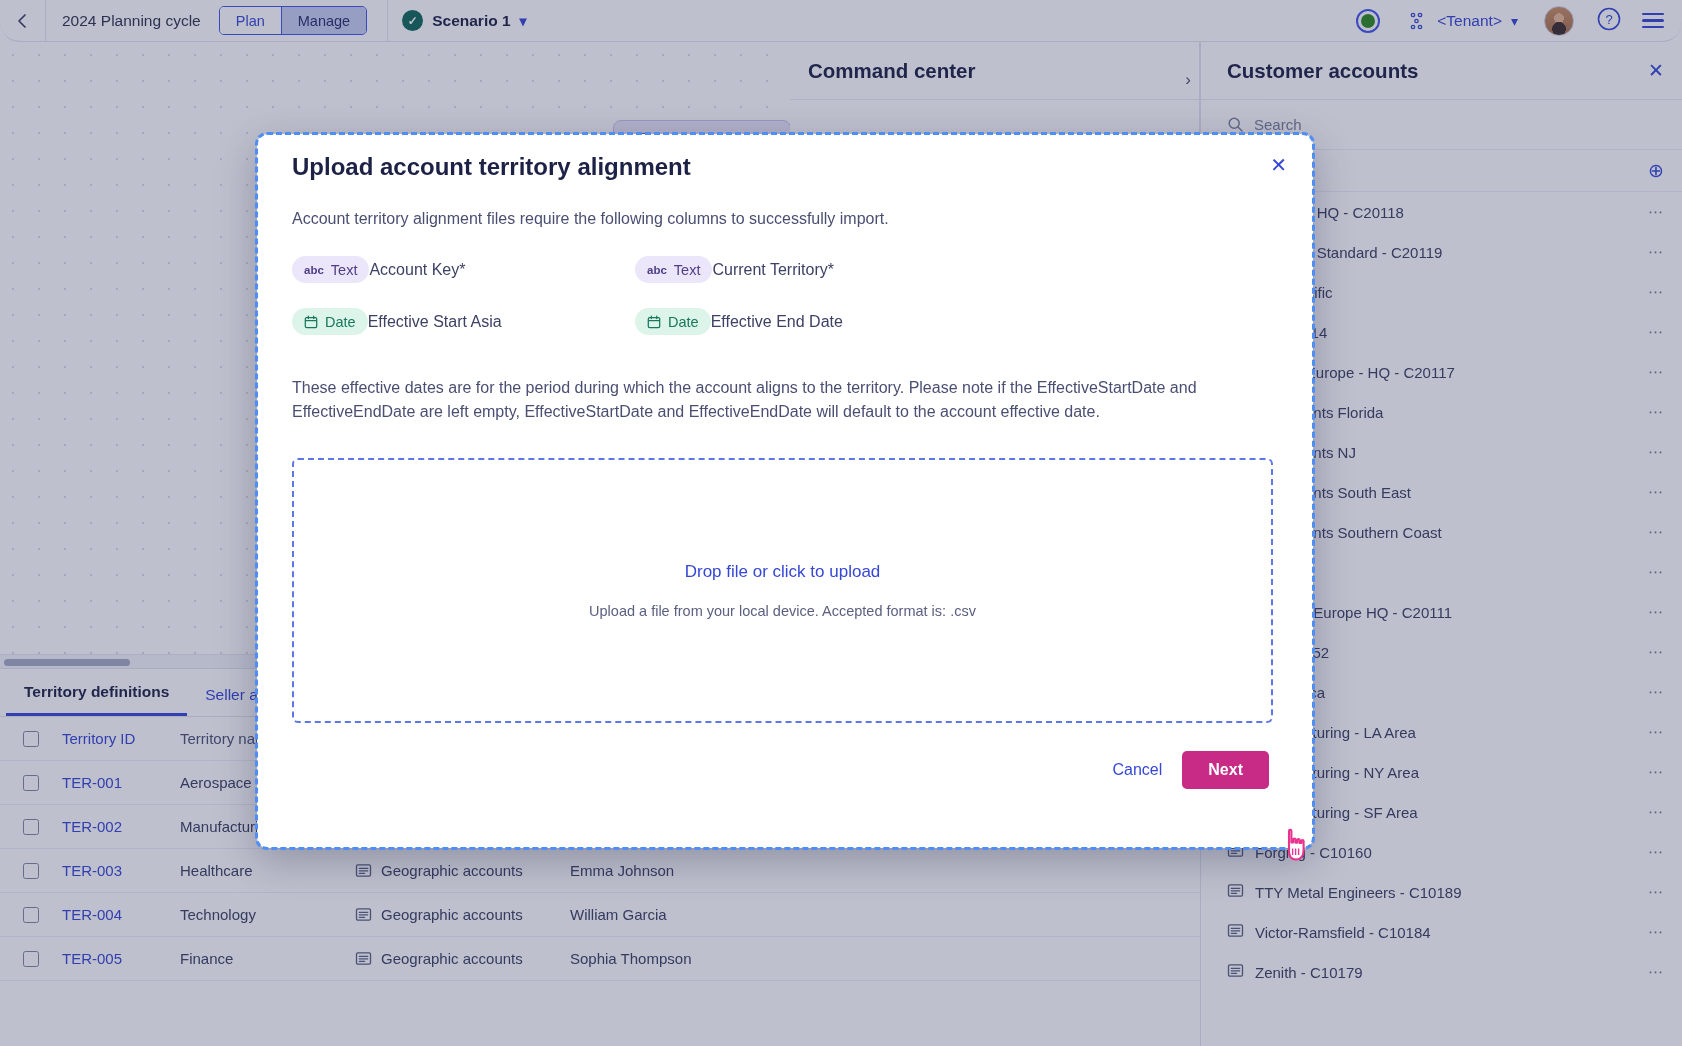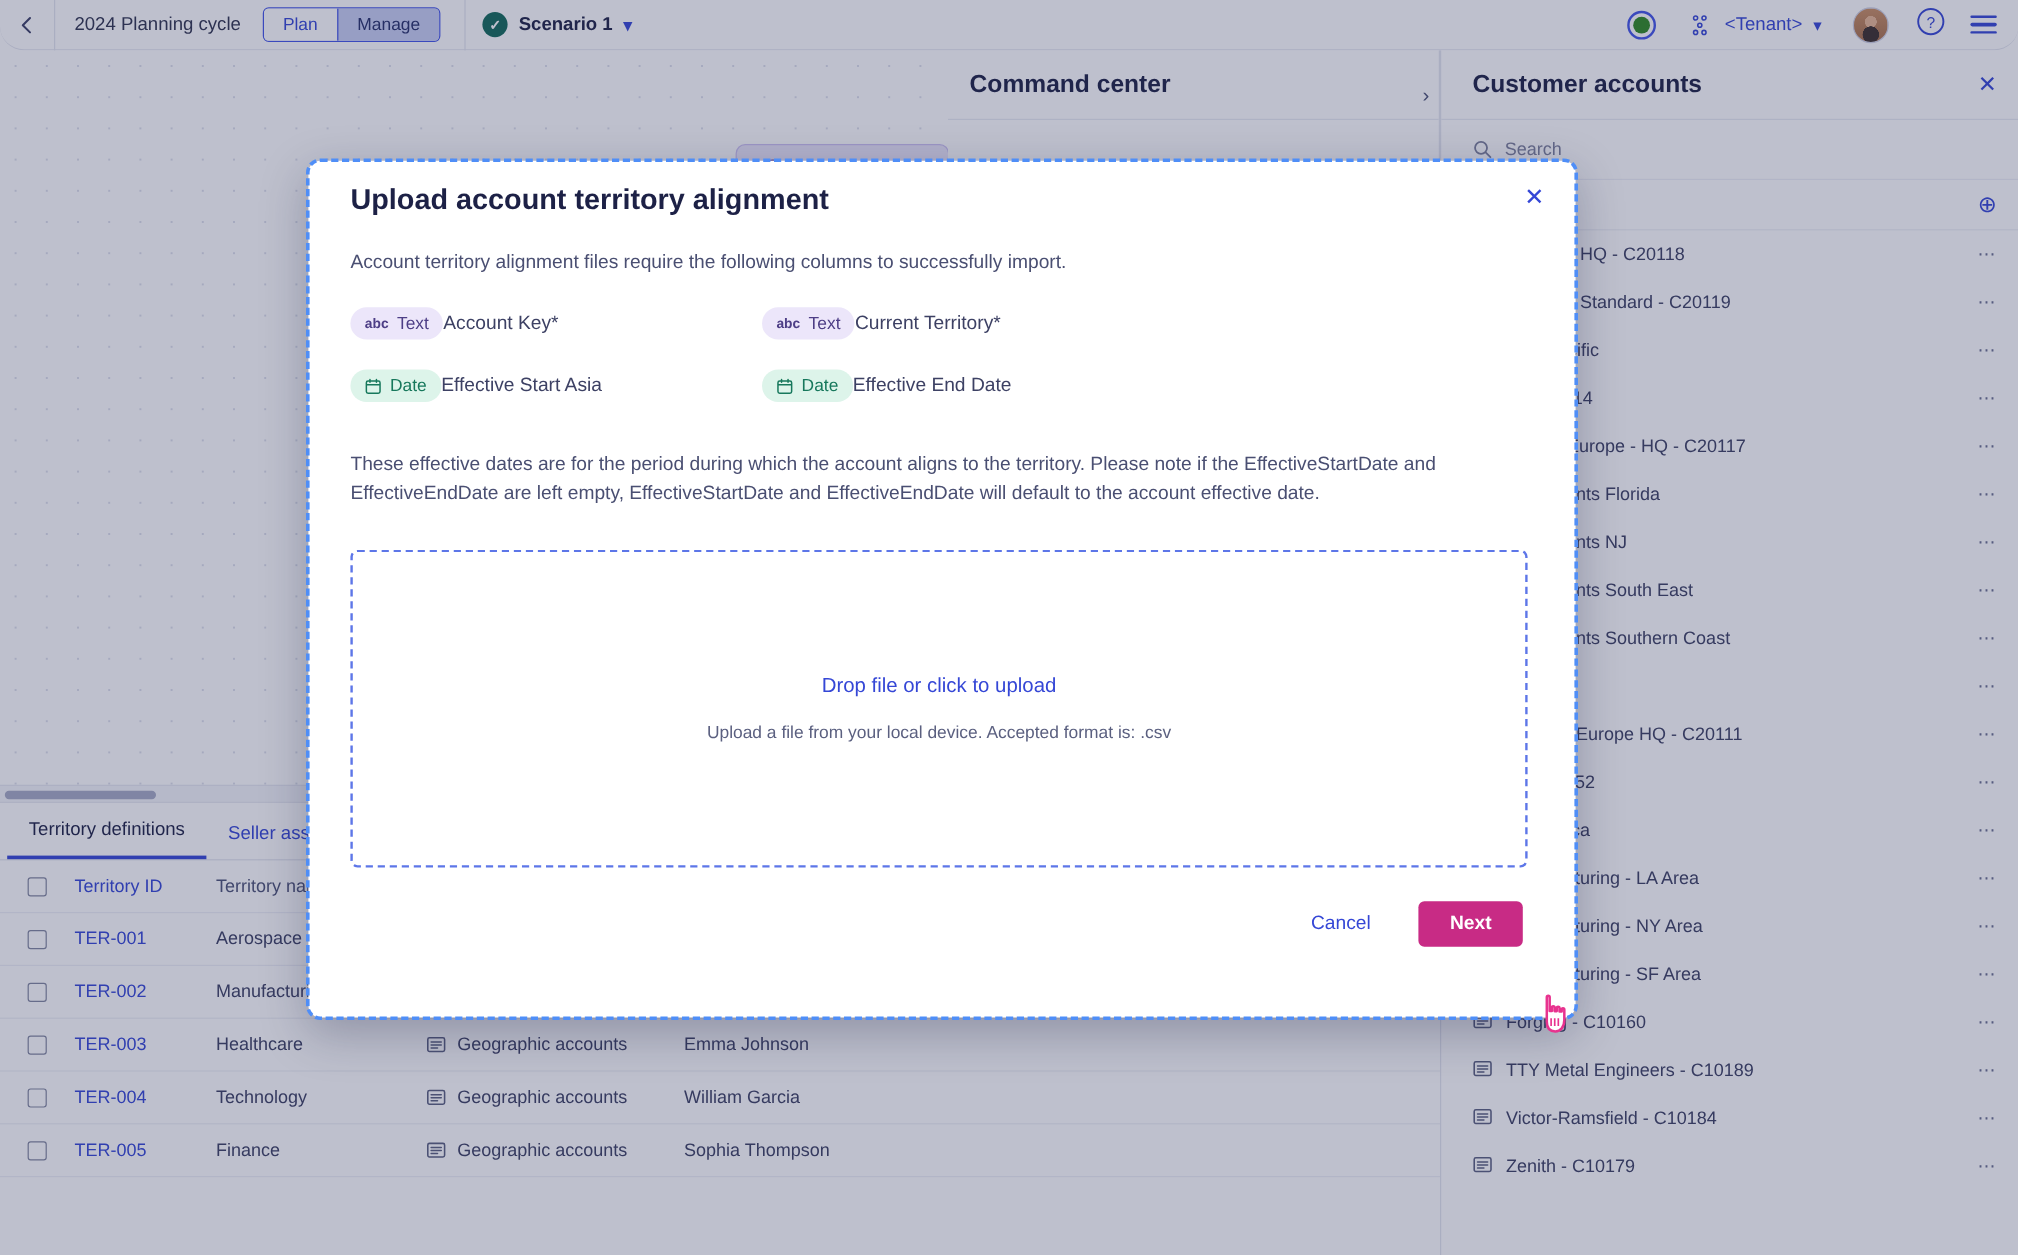--- a/index.html
+++ b/index.html
@@ -176,21 +176,21 @@
     background: #ffffff; border-top: 1px solid #e3e5ee;
   }
   .bt-tabs {
     height: 48px; display: flex; align-items: flex-end; gap: 0;
     border-bottom: 1px solid #e3e5ee; padding: 0 0 0 6px;
   }
   .bt-tab {
     padding: 0 18px 12px; font-size: 15.5px; color: #3547d6; cursor: pointer;
     white-space: nowrap;
   }
-  .bt-tab.active { color: #1d2146; font-weight: normal; border-bottom: 3px solid #3547d6; }
+  .bt-tab.active { color: #1d2146; font-weight: bold; border-bottom: 3px solid #3547d6; }
   .bt-head, .bt-row {
     display: flex; align-items: center; height: 44px;
     border-bottom: 1px solid #eef0f6; font-size: 15px;
   }
   .bt-head { color: #4d5377; }
   .bt-row { color: #3d4164; }
   .c-chk { width: 62px; display: flex; justify-content: center; }
   .c-id { width: 118px; color: #3547d6; }
   .c-name { width: 175px; }
   .c-type { width: 215px; display: flex; align-items: center; gap: 9px; }
@@ -237,21 +237,21 @@
     margin: 34px 0 0 0; height: 265px;
     border: 2px dashed #5d76e8; border-radius: 6px;
     display: flex; flex-direction: column; align-items: center; justify-content: center;
     gap: 21px; cursor: pointer;
   }
   .dz-main { font-size: 17px; color: #3547d6; }
   .dz-sub { font-size: 14.5px; color: #5b6080; }
 
   .modal-foot {
     display: flex; align-items: center; justify-content: flex-end;
-    gap: 28px; margin-top: 28px; padding-right: 4px;
+    gap: 8px; margin-top: 28px; padding-right: 4px;
   }
   .btn-cancel {
     background: none; border: none; font-family: inherit;
     font-size: 16px; color: #3547d6; cursor: pointer; padding: 8px 12px;
   }
   .btn-next {
     background: #c82b85; border: none; color: #ffffff;
     font-family: inherit; font-size: 16px; font-weight: bold;
     padding: 10px 26px; border-radius: 5px; cursor: pointer;
   }

